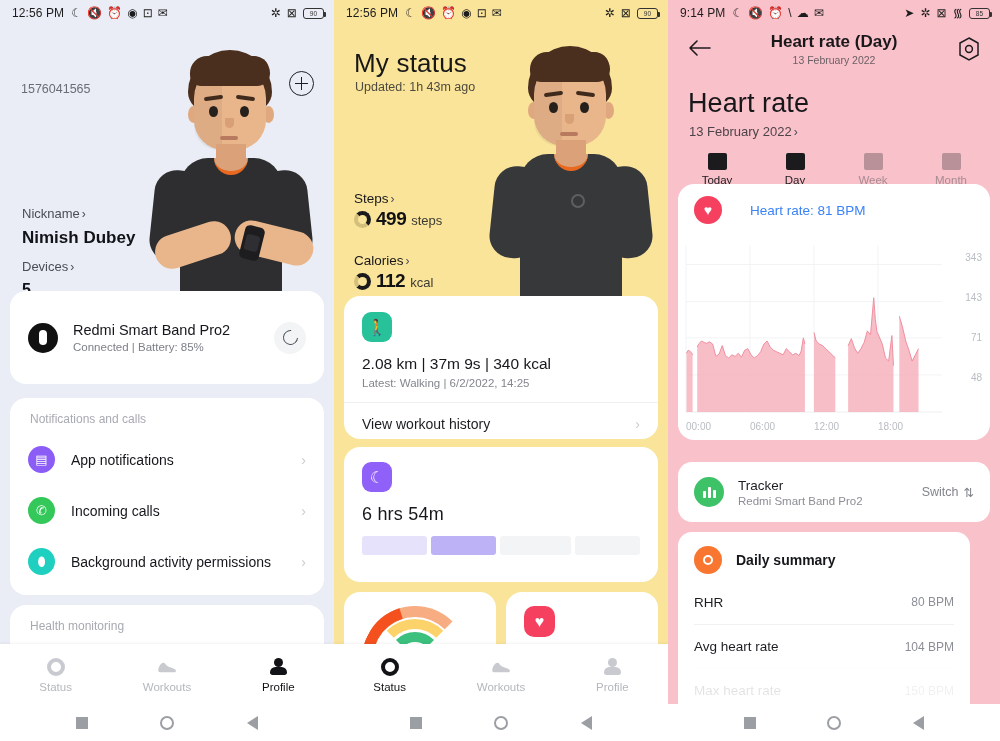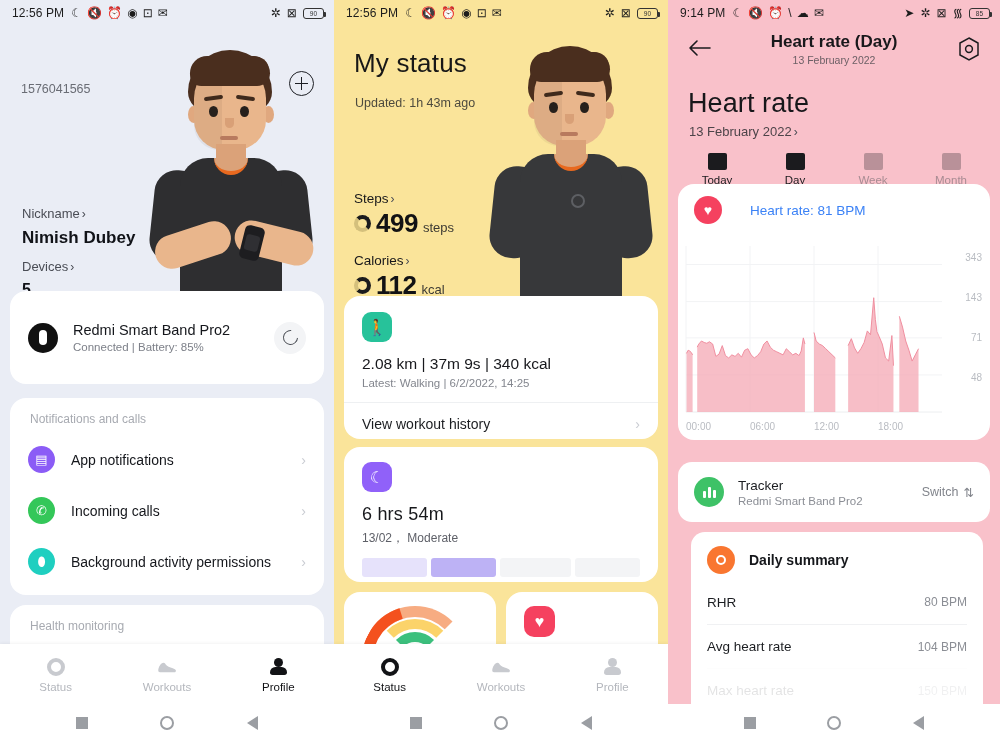--- a/index.html
+++ b/index.html
@@ -194,38 +194,38 @@
     padding: 0 40px;
   }
   .sq { width: 12px; height: 12px; background: #9b9ea3; }
   .circ { width: 14px; height: 14px; border: 2.5px solid #9b9ea3; border-radius: 50%; }
   .tri { width: 0; height: 0; border-top: 7px solid transparent; border-bottom: 7px solid transparent; border-right: 11px solid #9b9ea3; }
 
   
   .s2 { background: #fae49a; }
   .s2 .hero { position: relative; height: 295px; }
   .s2 .p-title { color: #171717; }
-  .s2 .p-sub { color: #4d4a3e; top: 70px; }
+  .s2 .p-sub { color: #4d4a3e; top: 54px; }
   .s2 .avatar { left: 136px; top: 18px; }
   .s2 .av-shirt { background: #37383a; }
   .s2 .av-armL, .s2 .av-armR { background: #37383a; }
   .s2 .av-badge {
     position: absolute; left: 101px; top: 150px; width: 14px; height: 14px;
     border: 2px solid #5d5f63; border-radius: 50%;
   }
   .stat-blk { position: absolute; left: 20px; }
   .stat-lbl { font-size: 13.5px; color: #17171a; }
   .stat-line { display: flex; align-items: baseline; gap: 5px; margin-top: 2px; }
   .donut {
     width: 17px; height: 17px; border-radius: 50%; border: 4px solid #d4c07c;
     position: relative; align-self: center;
   }
   .donut.d1 { border-top-color: #1b1b1d; border-right-color: #1b1b1d; }
   .donut.d2 { border-top-color: #1b1b1d; border-right-color: #1b1b1d; border-bottom-color: #1b1b1d; }
-  .stat-num { font-size: 26px; font-weight: 700; color: #121214; letter-spacing: -.5px; }
+  .stat-num { font-size: 19px; font-weight: 700; color: #121214; letter-spacing: -.5px; }
   .stat-unit { font-size: 13px; color: #3c3a33; }
 
   .s2 .workout-card {
     position: absolute; left: 10px; top: 296px; width: 314px; height: 143px; padding: 16px 18px 0;
   }
   .sq-ico {
     width: 30px; height: 30px; border-radius: 9px; display: flex; align-items: center;
     justify-content: center; color: #fff;
   }
   .wk-main { font-size: 15.5px; color: #17181c; margin-top: 13px; }
@@ -317,21 +317,21 @@
     width: 30px; height: 30px; border-radius: 50%; background: #3ec267;
     display: flex; align-items: flex-end; justify-content: center; gap: 2px; padding-bottom: 9px;
   }
   .tr-ico i { display: block; width: 3px; background: #fff; border-radius: 1px; }
   .tr-txt { margin-left: 14px; }
   .tr-name { font-size: 13.5px; color: #1c1e22; }
   .tr-sub { font-size: 11.5px; color: #8b8e95; margin-top: 2px; }
   .tr-switch { margin-left: auto; font-size: 12.5px; color: #82858c; display: flex; align-items: center; gap: 5px; }
 
   .summary-card {
-    position: absolute; left: 23px; top: 532px; width: 292px; height: 190px;
+    position: absolute; left: 10px; top: 532px; width: 292px; height: 190px;
     background: #fff; border-radius: 14px; overflow: hidden; padding: 14px 16px 0;
   }
   .sum-head { display: flex; align-items: center; }
   .sum-ico {
     width: 28px; height: 28px; border-radius: 50%; background: #f97630;
     display: flex; align-items: center; justify-content: center;
   }
   .sum-ico b { width: 10px; height: 10px; border-radius: 50%; border: 2.5px solid #fff; display: block; }
   .sum-title { margin-left: 14px; font-size: 14px; font-weight: 700; color: #15171b; }
   .sum-rows { margin-top: 6px; }
@@ -543,21 +543,20 @@
       <div class="wk-divider"></div>
       <div class="wk-link">
         <span>View workout history</span>
         <span class="row-chev">›</span>
       </div>
     </div>
 
     <div class="card sleep-card">
       <div class="sq-ico" style="background:#9061f9">☾</div>
       <div class="sl-main">6 hrs 54m</div>
-      <div class="sl-sub">13/02， Moderate</div>
       <div class="sl-bars">
         <div class="slb1"></div>
           <div class="slb2"></div>
           <div class="slb3"></div>
           <div class="slb4"></div>
       </div>
     </div>
 
     <div class="mini-row">
       <div class="mini-card">

